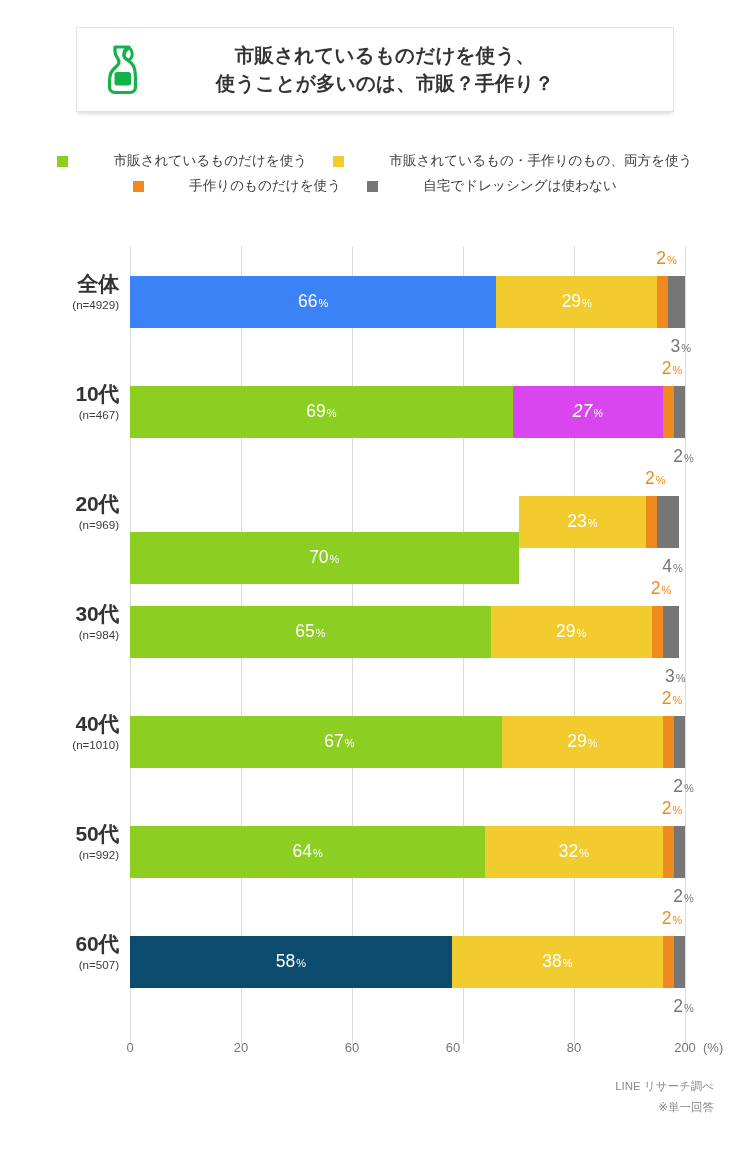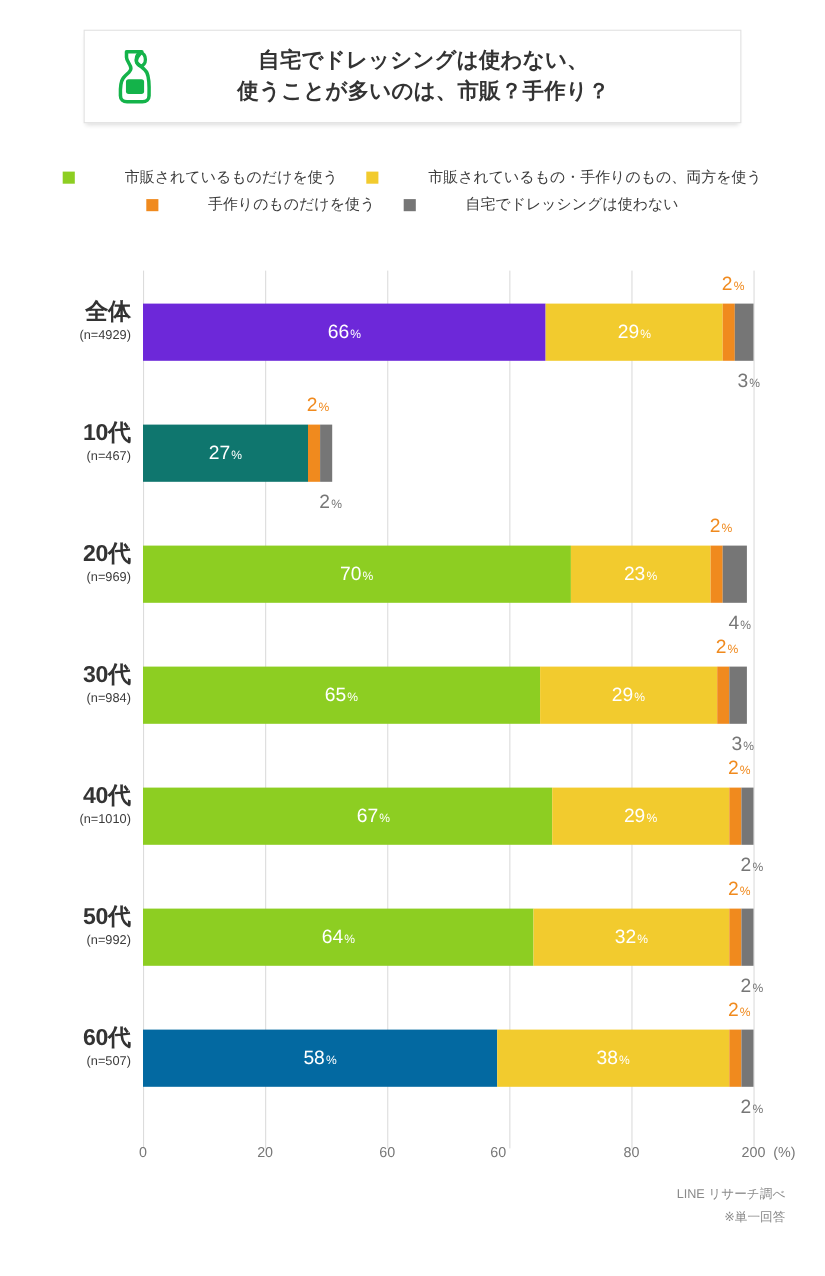--- a/index.html
+++ b/index.html
@@ -192,21 +192,21 @@
 
 <div id="header-box">
   <div id="header-icon">
     <svg width="42" height="52" viewBox="0 0 42 52" aria-hidden="true">
       <path d="M13 3 L27 3 C27 3 22 8 22 11.5 C22 15 29 17 31.5 22 C34 27 33.5 43 33.5 43 C33.5 46.5 31 48.5 27.5 48.5 L13.5 48.5 C10 48.5 7.5 46.5 7.5 43 C7.5 43 7 31 10 27 C13 23 17 21.5 17 18 C17 14.5 13 12 13 8 Z" fill="none" stroke="#14b34a" stroke-width="3.2" stroke-linejoin="round"></path>
       <ellipse cx="26" cy="10" rx="4.2" ry="6" fill="none" stroke="#14b34a" stroke-width="3"></ellipse>
       <rect x="12.5" y="28" width="16.5" height="13.5" rx="2.5" fill="#14b34a"></rect>
     </svg>
   </div>
   <div id="header-title">
-    <span class="line">自宅でドレッシングは使わない、</span>
+    <span class="line">市販されているものだけを使う、</span>
     <span class="line">使うことが多いのは、市販？手作り？</span>
   </div>
 </div>
 
 <div id="legend">
   <div class="legend-row">
     <div class="legend-item">
       <span class="legend-swatch" style="background:#8dce22"></span>
       <span>市販されているものだけを使う</span>
     </div>
@@ -237,58 +237,61 @@
         <div class="gridline" style="left: 444px;"></div>
         <div class="gridline" style="left: 555px;"></div>
       </div>
     <div id="rows">
         <div class="bar-row">
           <div class="row-label">
             <span class="name">全体</span>
             <span class="n">(n=4929)</span>
           </div>
           <div class="bar">
-            <div class="seg" style="background: #6d28d9; width: 66%;">
+            <div class="seg" style="background: #3b82f6; width: 66%;">
               <span class="seg-label">66<span class="pct">%</span></span>
             </div>
             <div class="seg" style="background: rgb(242, 203, 46); width: 29%;">
               <span class="seg-label">29<span class="pct">%</span></span>
             </div>
             <div class="seg" style="background: rgb(240, 138, 30); width: 2%;">
               <span class="callout above" style="color: rgb(240, 138, 30);">2<span class="pct">%</span></span>
             </div>
             <div class="seg" style="background: rgb(118, 118, 118); width: 3%;">
               <span class="callout below" style="color: rgb(118, 118, 118);">3<span class="pct">%</span></span>
             </div>
           </div>
         </div>
         <div class="bar-row">
           <div class="row-label">
             <span class="name">10代</span>
             <span class="n">(n=467)</span>
           </div>
           <div class="bar">
-            <div class="seg" style="background: #0f766e; width: 27%;">
+            <div class="seg" style="background: rgb(141, 206, 34); width: 69%;">
+              <span class="seg-label">69<span class="pct">%</span></span>
+            </div>
+            <div class="seg" style="background: #d946ef; width: 27%; font-style: italic;">
               <span class="seg-label">27<span class="pct">%</span></span>
             </div>
             <div class="seg" style="background: rgb(240, 138, 30); width: 2%;">
               <span class="callout above" style="color: rgb(240, 138, 30);">2<span class="pct">%</span></span>
             </div>
             <div class="seg" style="background: rgb(118, 118, 118); width: 2%;">
               <span class="callout below" style="color: rgb(118, 118, 118);">2<span class="pct">%</span></span>
             </div>
           </div>
         </div>
         <div class="bar-row">
           <div class="row-label">
             <span class="name">20代</span>
             <span class="n">(n=969)</span>
           </div>
           <div class="bar">
-            <div class="seg" style="background: rgb(141, 206, 34); width: 70%;">
+            <div class="seg" style="background: rgb(141, 206, 34); width: 70%; margin-top: 36px;">
               <span class="seg-label">70<span class="pct">%</span></span>
             </div>
             <div class="seg" style="background: rgb(242, 203, 46); width: 23%;">
               <span class="seg-label">23<span class="pct">%</span></span>
             </div>
             <div class="seg" style="background: rgb(240, 138, 30); width: 2%;">
               <span class="callout above" style="color: rgb(240, 138, 30);">2<span class="pct">%</span></span>
             </div>
             <div class="seg" style="background: rgb(118, 118, 118); width: 4%;">
               <span class="callout below" style="color: rgb(118, 118, 118);">4<span class="pct">%</span></span>
@@ -354,21 +357,21 @@
               <span class="callout below" style="color: rgb(118, 118, 118);">2<span class="pct">%</span></span>
             </div>
           </div>
         </div>
         <div class="bar-row">
           <div class="row-label">
             <span class="name">60代</span>
             <span class="n">(n=507)</span>
           </div>
           <div class="bar">
-            <div class="seg" style="background: #0369a1; width: 58%;">
+            <div class="seg" style="background: #0c4a6e; width: 58%;">
               <span class="seg-label">58<span class="pct">%</span></span>
             </div>
             <div class="seg" style="background: rgb(242, 203, 46); width: 38%;">
               <span class="seg-label">38<span class="pct">%</span></span>
             </div>
             <div class="seg" style="background: rgb(240, 138, 30); width: 2%;">
               <span class="callout above" style="color: rgb(240, 138, 30);">2<span class="pct">%</span></span>
             </div>
             <div class="seg" style="background: rgb(118, 118, 118); width: 2%;">
               <span class="callout below" style="color: rgb(118, 118, 118);">2<span class="pct">%</span></span>

